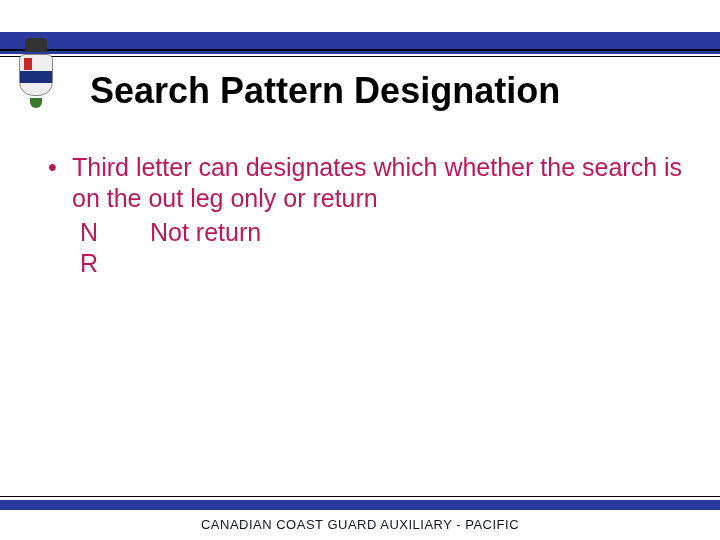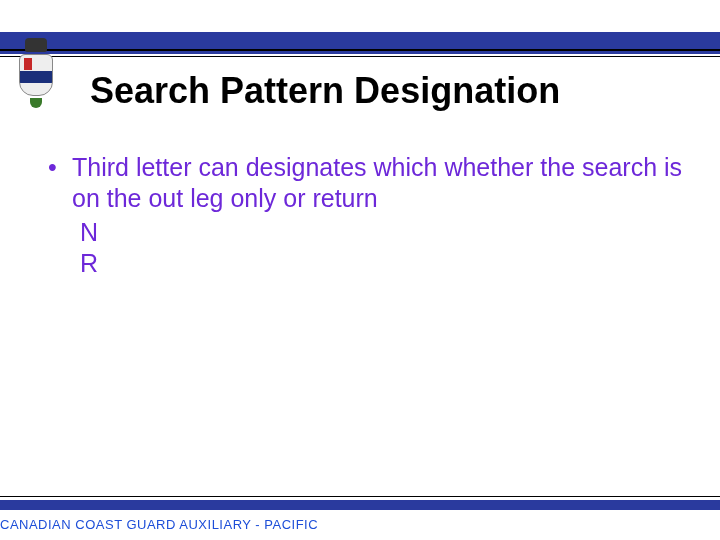--- a/index.html
+++ b/index.html
@@ -7,31 +7,31 @@
   .slide { width: 615px; height: 540px; position: relative; }
   .top-band { position: absolute; top: 32px; left: 0; width: 720px; height: 22px; background: #2a3a9e; }
   .top-line-1 { position: absolute; top: 49px; left: 0; width: 720px; height: 2px; background: #000; }
   .top-line-2 { position: absolute; top: 56px; left: 0; width: 720px; height: 1px; background: #000; }
   .logo { position: absolute; top: 38px; left: 14px; width: 44px; height: 74px; }
   .logo .crown { width: 22px; height: 14px; background: #333; border-radius: 4px 4px 2px 2px; margin: 0 auto; }
   .logo .shield { width: 34px; height: 42px; margin: 2px auto 0; background: linear-gradient(180deg,#eee 0 40%, #1a2f7a 40% 70%, #eee 70% 100%); border: 1px solid #888; border-radius: 6px 6px 14px 14px; position: relative; }
   .logo .shield::before { content: ""; position: absolute; left: 4px; top: 3px; width: 8px; height: 12px; background: #c62828; }
   .logo .leaves { width: 12px; height: 10px; margin: 2px auto 0; background: #3a7a2a; border-radius: 0 0 8px 8px; }
   .title { position: absolute; top: 70px; left: 90px; width: 600px; font-size: 36px; color: #000; }
-  .body { position: absolute; top: 152px; left: 44px; width: 640px; font-size: 25px; line-height: 1.22; color: #6d28d9; }
+  .body { position: absolute; top: 152px; left: 44px; width: 640px; font-size: 25px; line-height: 1.22; color: #be185d; }
   .body ul { list-style: none; }
   .body li.bullet { position: relative; padding-left: 28px; margin-bottom: 4px; }
   .body li.bullet::before { content: "•"; position: absolute; left: 4px; top: 0; font-size: 25px; }
   .defs { margin-left: 36px; margin-bottom: 4px; }
   .defs .row { display: flex; }
   .defs .code { width: 70px; }
   .bottom-band { position: absolute; bottom: 30px; left: 0; width: 720px; height: 10px; background: #2a3a9e; }
   .bottom-line-1 { position: absolute; bottom: 38px; left: 0; width: 720px; height: 2px; background: #000; }
   .bottom-line-2 { position: absolute; bottom: 43px; left: 0; width: 720px; height: 1px; background: #000; }
-  .footer { position: absolute; bottom: 8px; left: 0; width: 720px; font-size: 13px; letter-spacing: 0.5px; color: #1d4ed8; }
+  .footer { position: absolute; bottom: 8px; left: 0; width: 720px; text-align: center; font-size: 13px; letter-spacing: 0.5px; color: #0f172a; }
 </style>
 </head>
 <body>
 
 <div class="slide">
 
   <div class="top-band"></div>
   <div class="top-line-1"></div>
   <div class="top-line-2"></div>
 
@@ -43,20 +43,21 @@
 
   <h1 class="title">Search Pattern Designation</h1>
 
   <div class="body">
     <ul>
       <li class="bullet">Third letter can designates which whether the search is on the out leg only or return</li>
     </ul>
     <div class="defs">
       <div class="row">
         <span class="code">N</span>
+        <span>Not return</span>
       </div>
       <div class="row">
         <span class="code">R</span>
       </div>
     </div>
   </div>
 
   <div class="bottom-line-2"></div>
   <div class="bottom-line-1"></div>
   <div class="bottom-band"></div>

